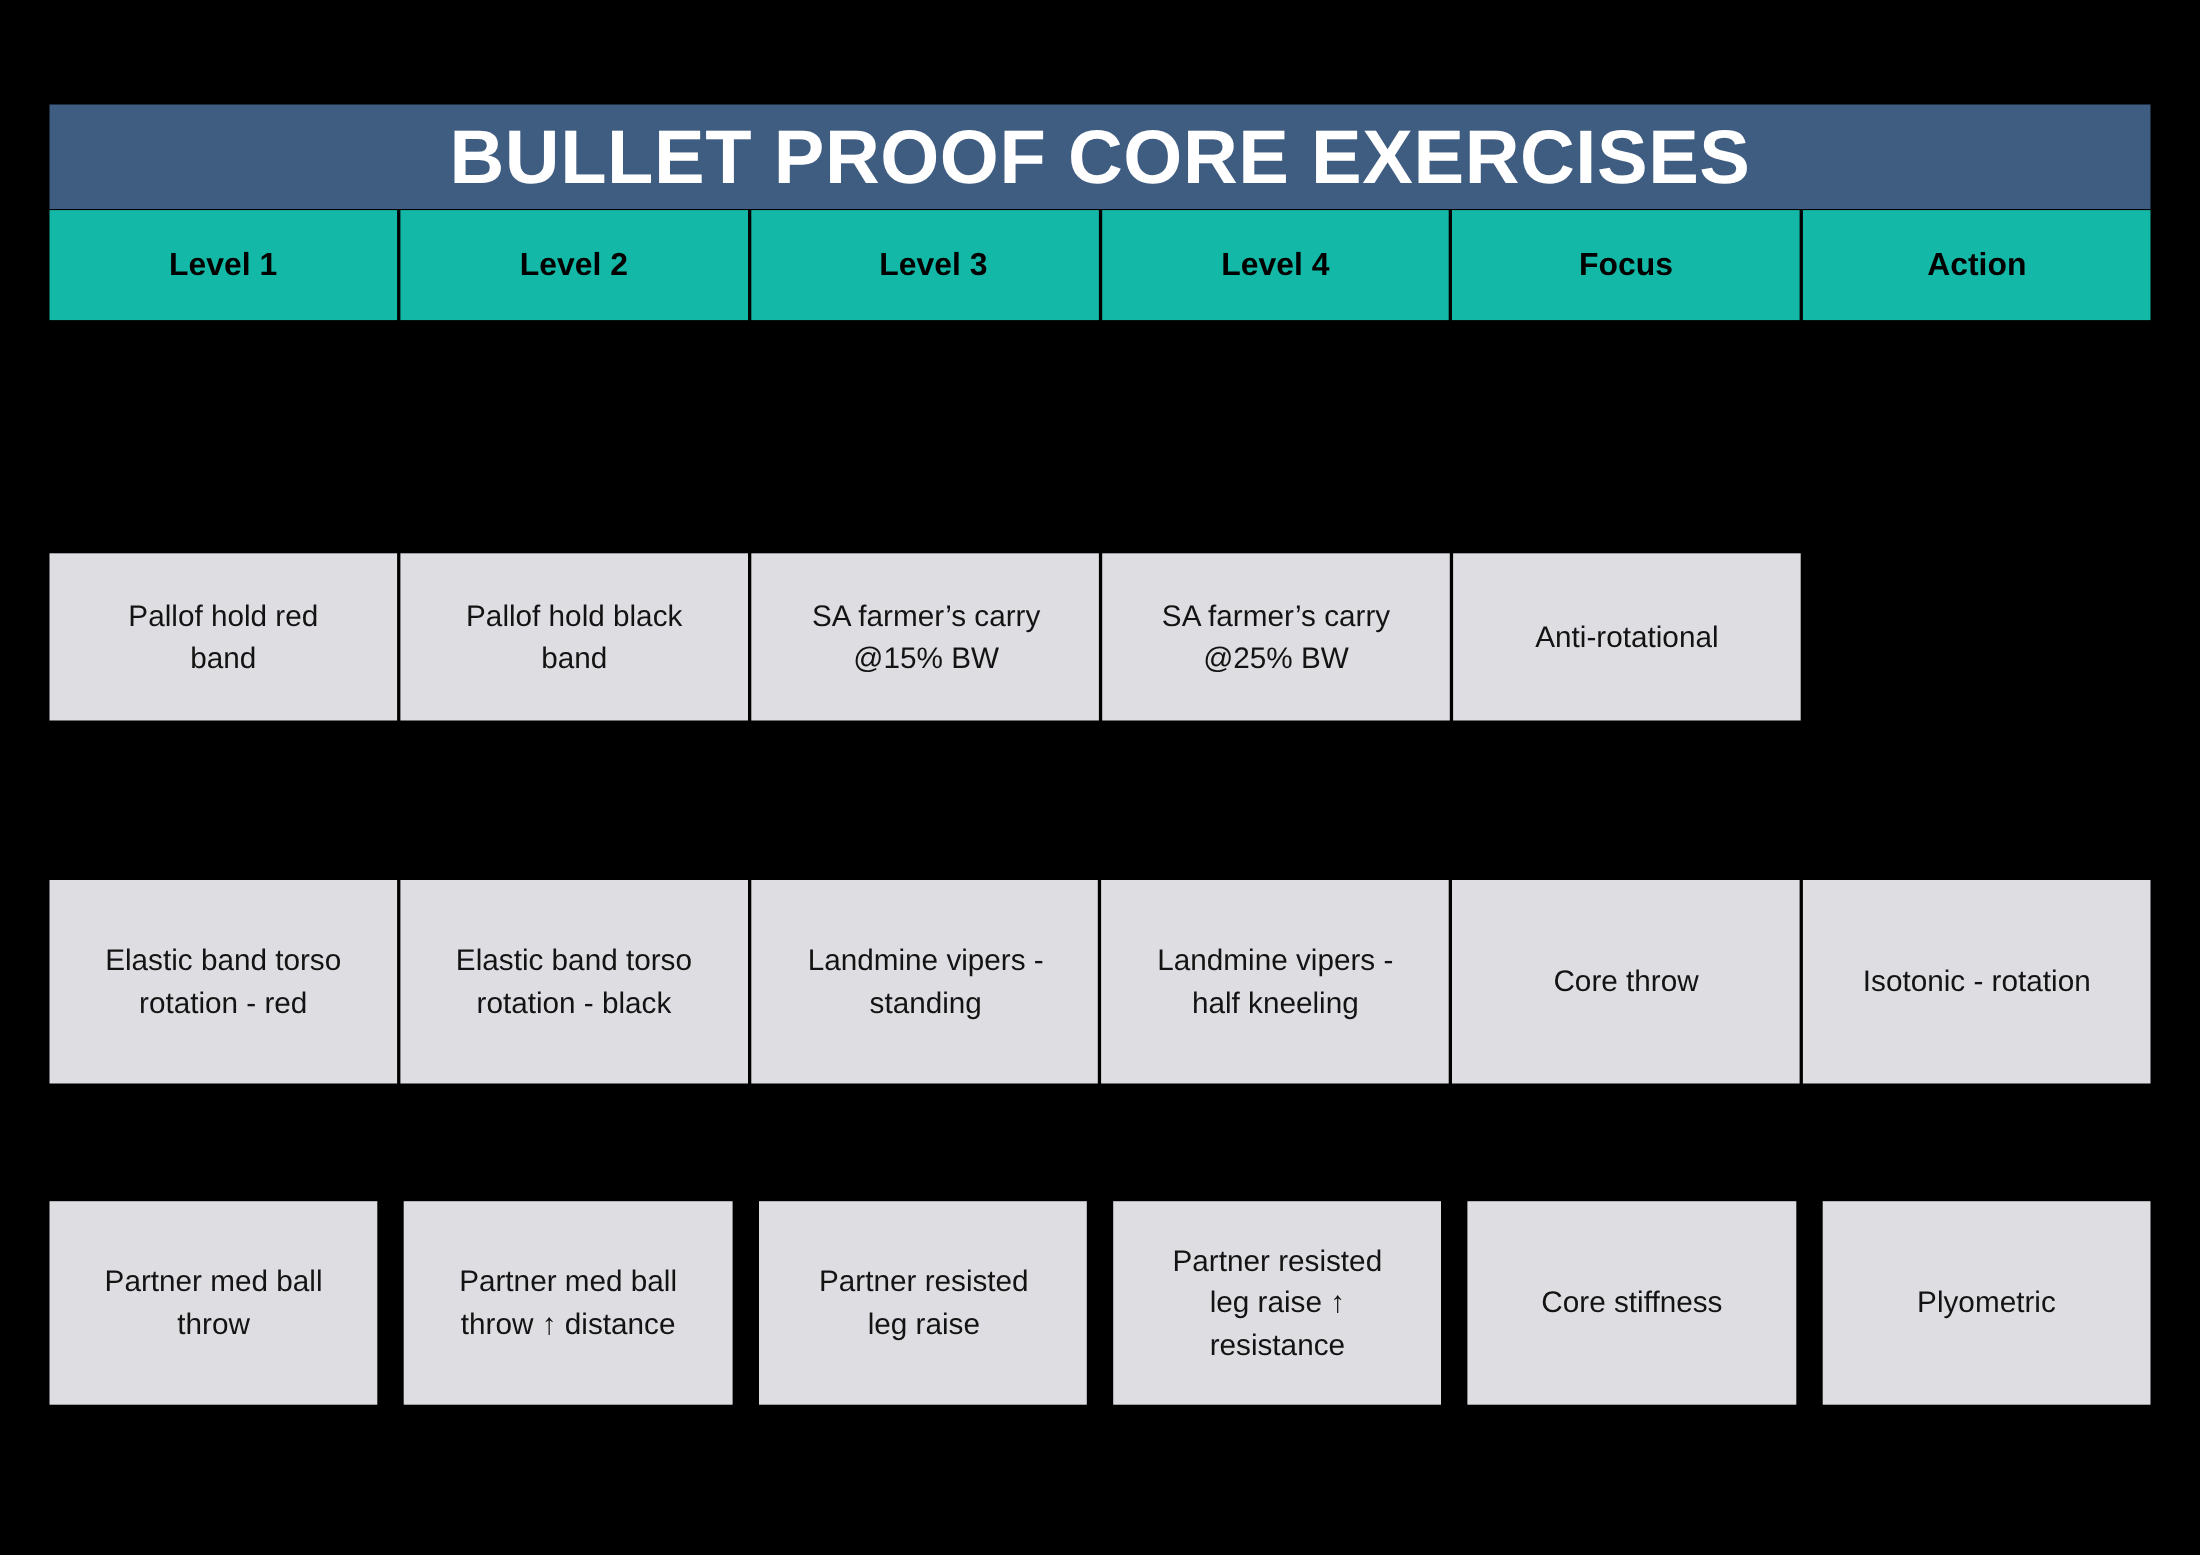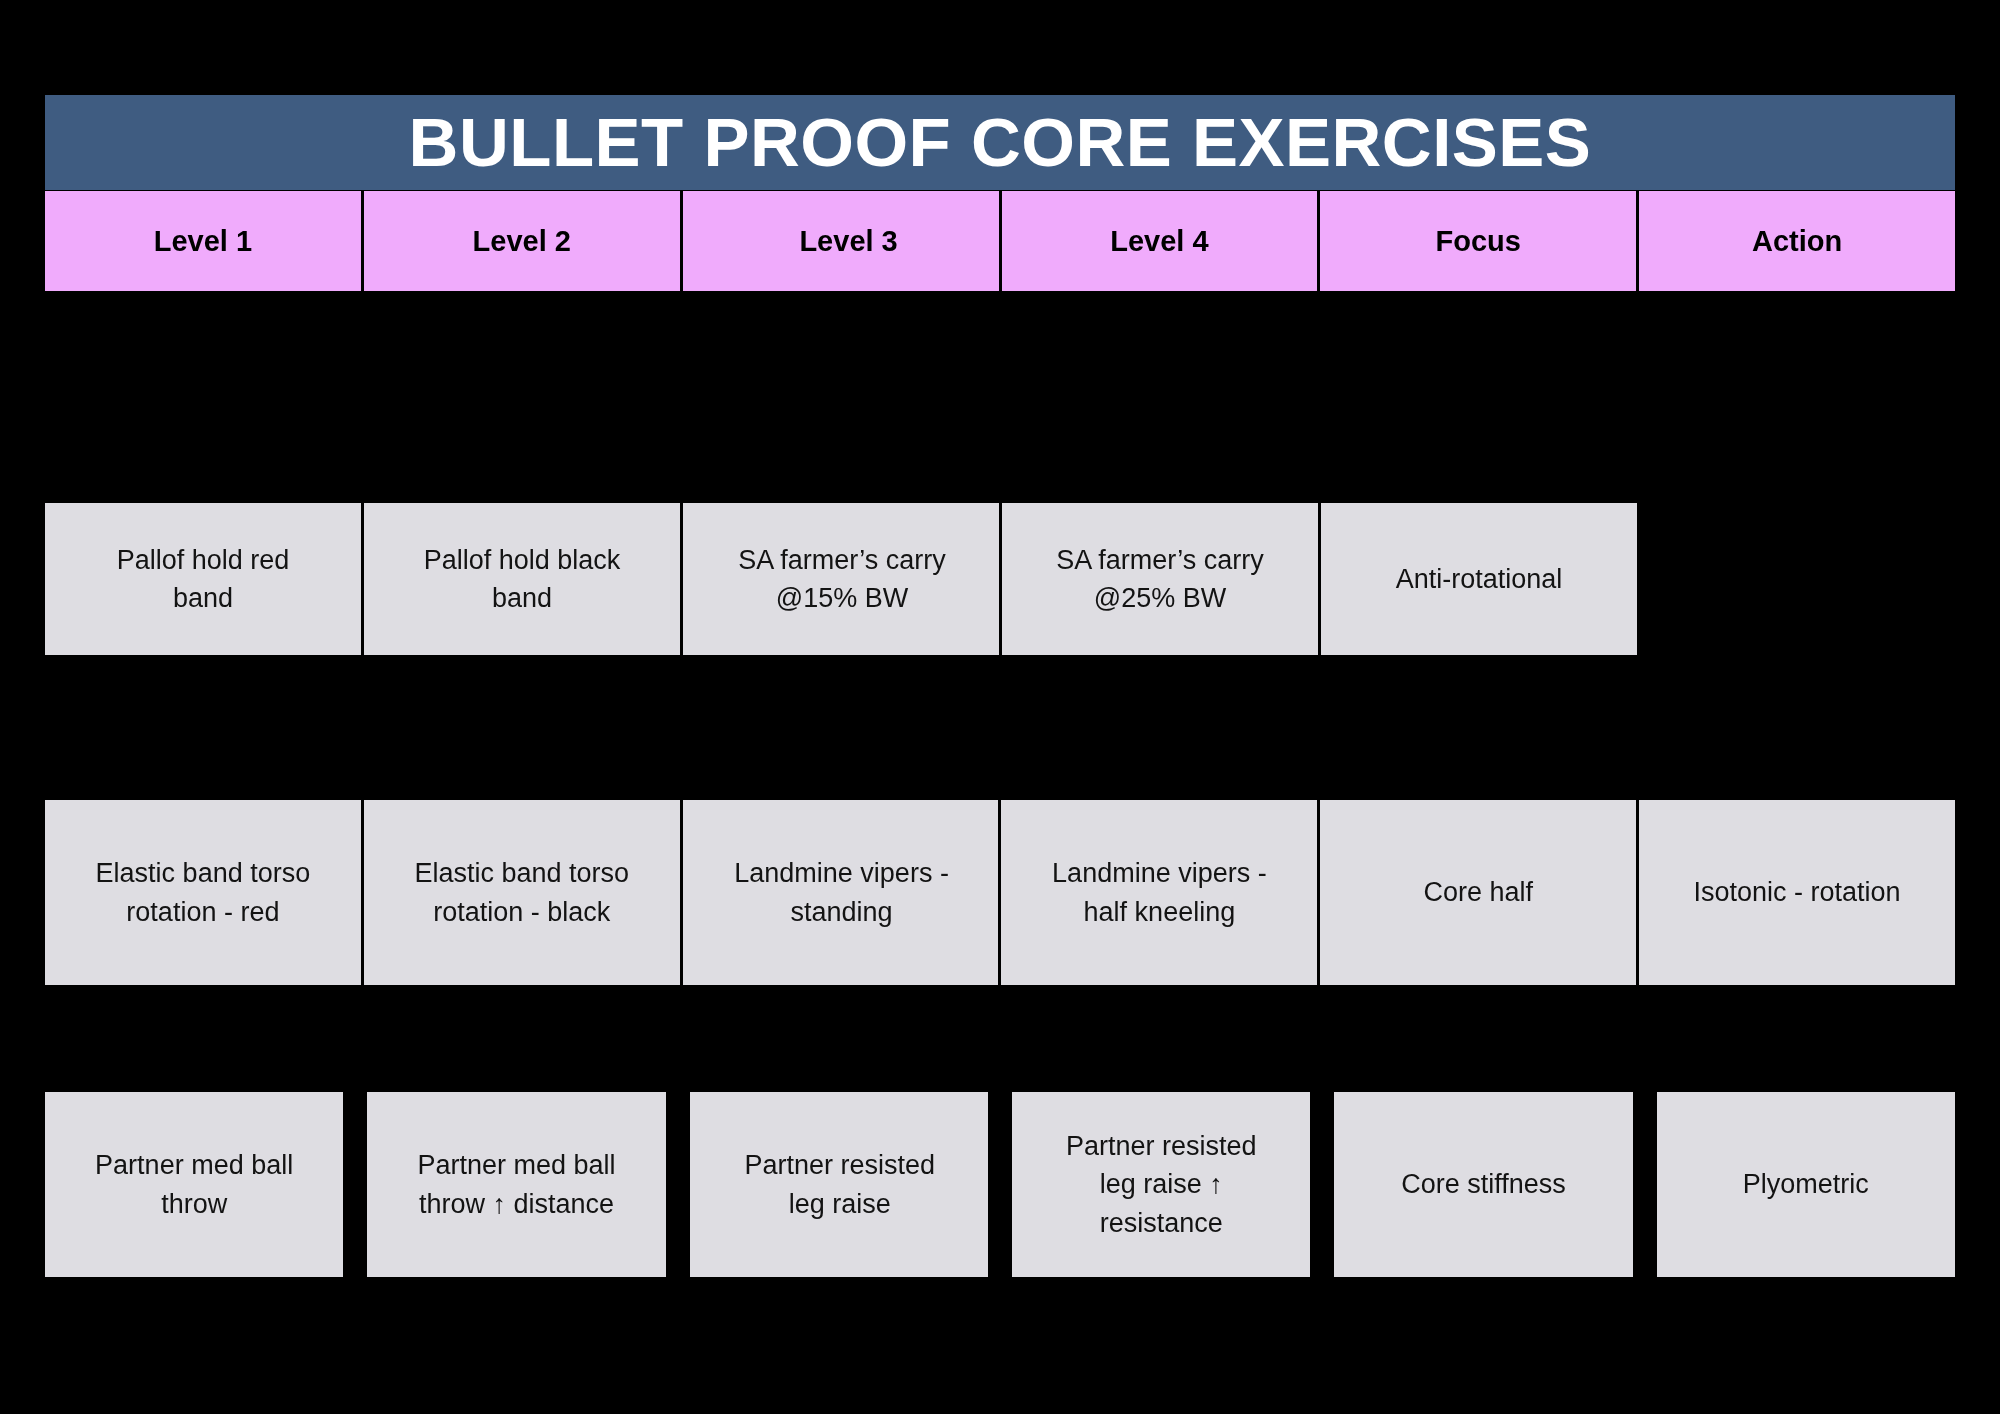--- a/index.html
+++ b/index.html
@@ -48,21 +48,21 @@
   .header-row {
     position: absolute;
     left: 45px;
     top: 191px;
     width: 1910px;
     height: 100px;
     display: flex;
     gap: 3px;
   }
   .header-cell {
-    background: #f0abfc;
+    background: #14b8a6;
     display: flex;
     align-items: center;
     justify-content: center;
     box-sizing: border-box;
   }
   .header-cell .h-label {
     color: #000000;
     font-size: 29px;
     font-weight: bold;
     text-align: center;
@@ -169,21 +169,21 @@
     </div>
     <div class="data-cell col-2">
       <span class="c-label">Landmine vipers -
 standing</span>
     </div>
     <div class="data-cell col-3">
       <span class="c-label">Landmine vipers -
 half kneeling</span>
     </div>
     <div class="data-cell col-4">
-      <span class="c-label">Core half</span>
+      <span class="c-label">Core throw</span>
     </div>
     <div class="data-cell col-5">
       <span class="c-label">Isotonic  - rotation</span>
     </div>
   </div>
 
   <div class="data-row r2">
     <div class="data-cell col-0">
       <span class="c-label">Partner med ball
 throw</span>

